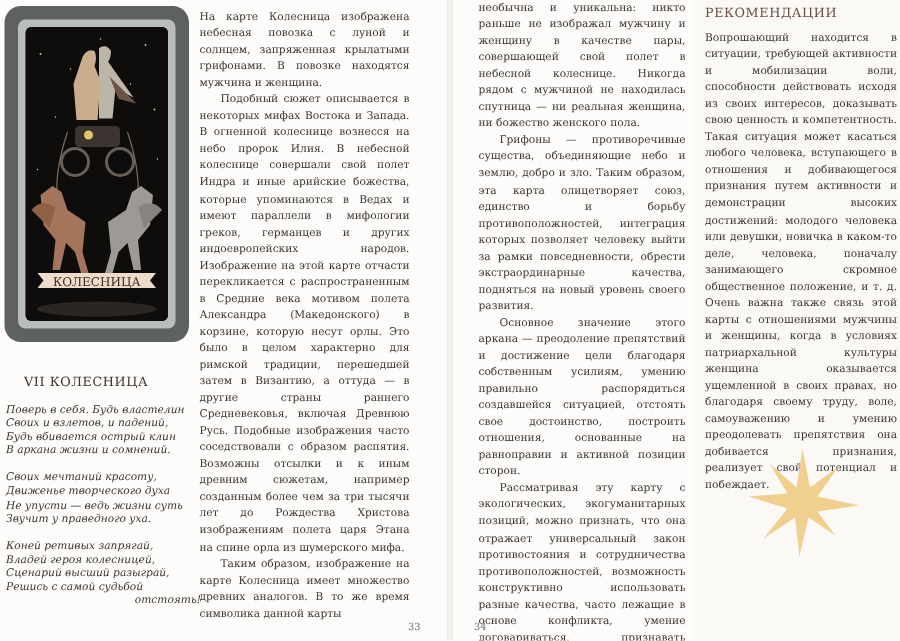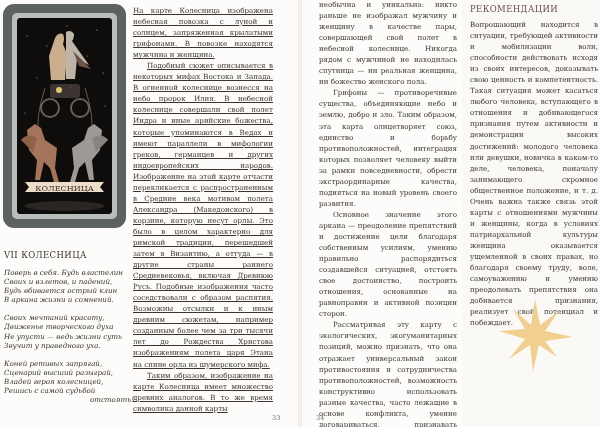--- a/index.html
+++ b/index.html
@@ -13,29 +13,29 @@
 
   
   .card { position:absolute; left:3px; top:4px; width:123px; height:224px; border-radius:11px;
           background:#5d6160; }
   .card-inner { position:absolute; left:9px; top:9px; right:9px; bottom:9px; border-radius:5px;
           background:#b9bdbb; }
   .card-art { position:absolute; left:5px; top:5px; right:5px; bottom:5px; border-radius:4px;
           background:#0f0d0c; overflow:hidden; }
   .card-art svg { width:100%; height:100%; display:block; }
 
-  .card-title { position:absolute; left:4px; top:250px; font-size:8.5px; letter-spacing:0.4px; color:#3a3530; }
+  .card-title { position:absolute; left:16px; top:250px; font-size:8.5px; letter-spacing:0.4px; color:#3a3530; }
   .poem { position:absolute; left:4px; top:268px; width:130px; font-size:7.1px; line-height:9.1px; font-style:italic; color:#3a3530; }
   .poem .stanza { margin-bottom:9px;font-style:italic; }
   .poem .right { text-align:right; }
 
   .col { position:absolute; font-size:7.1px; line-height:11.05px; text-align:justify; color:#3a3530; }
   .col p { margin:0; }
   .col p.ind { text-indent:14px; }
-  .col-1 { left:133px; top:5px; width:140px;text-decoration:underline; }
+  .col-1 { left:133px; top:5px; width:140px; }
   .col-2 { left:319px; top:-1px; width:138px; }
   .col-3 { left:470px; top:19px; width:128px; }
 
   .side-title { position:absolute; left:470px; top:4px; font-size:8.5px; letter-spacing:0.4px; color:#6a4f45; }
   .side-bg { position:absolute; left:462px; top:0; width:138px; height:427px; background:#fbf9f6; }
 
   .pnum { position:absolute; top:414px; font-size:6.5px; color:#6a6a6a; }
   .pnum-l { left:272px; }
   .pnum-r { left:316px; }
 
@@ -101,22 +101,22 @@
     <div>В аркана жизни и сомнений.</div>
   </div>
   <div class="stanza">
     <div>Своих мечтаний красоту,</div>
     <div>Движенье творческого духа</div>
     <div>Не упусти — ведь жизни суть</div>
     <div>Звучит у праведного уха.</div>
   </div>
   <div class="stanza">
     <div>Коней ретивых запрягай,</div>
+    <div>Владей героя колесницей,</div>
     <div>Сценарий высший разыграй,</div>
-    <div>Владей героя колесницей,</div>
     <div>Решись с самой судьбой</div>
     <div class="right">отстоять!</div>
   </div>
 </div>
 
 <div class="col col-1">
   <p>На карте Колесница изображена небесная повозка с луной и солнцем, запряженная крылатыми грифонами. В повозке находятся мужчина и женщина.</p>
   <p class="ind">Подобный сюжет описывается в некоторых мифах Востока и Запада. В огненной колеснице вознесся на небо пророк Илия. В небесной колеснице совершали свой полет Индра и иные арийские божества, которые упоминаются в Ведах и имеют параллели в мифологии греков, германцев и других индоевропейских народов. Изображение на этой карте отчасти перекликается с распространенным в Средние века мотивом полета Александра (Македонского) в корзине, которую несут орлы. Это было в целом характерно для римской традиции, перешедшей затем в Византию, а оттуда — в другие страны раннего Средневековья, включая Древнюю Русь. Подобные изображения часто соседствовали с образом распятия. Возможны отсылки и к иным древним сюжетам, например созданным более чем за три тысячи лет до Рождества Христова изображениям полета царя Этана на спине орла из шумерского мифа.</p>
   <p class="ind">Таким образом, изображение на карте Колесница имеет множество древних аналогов. В то же время символика данной карты</p>
 </div>

